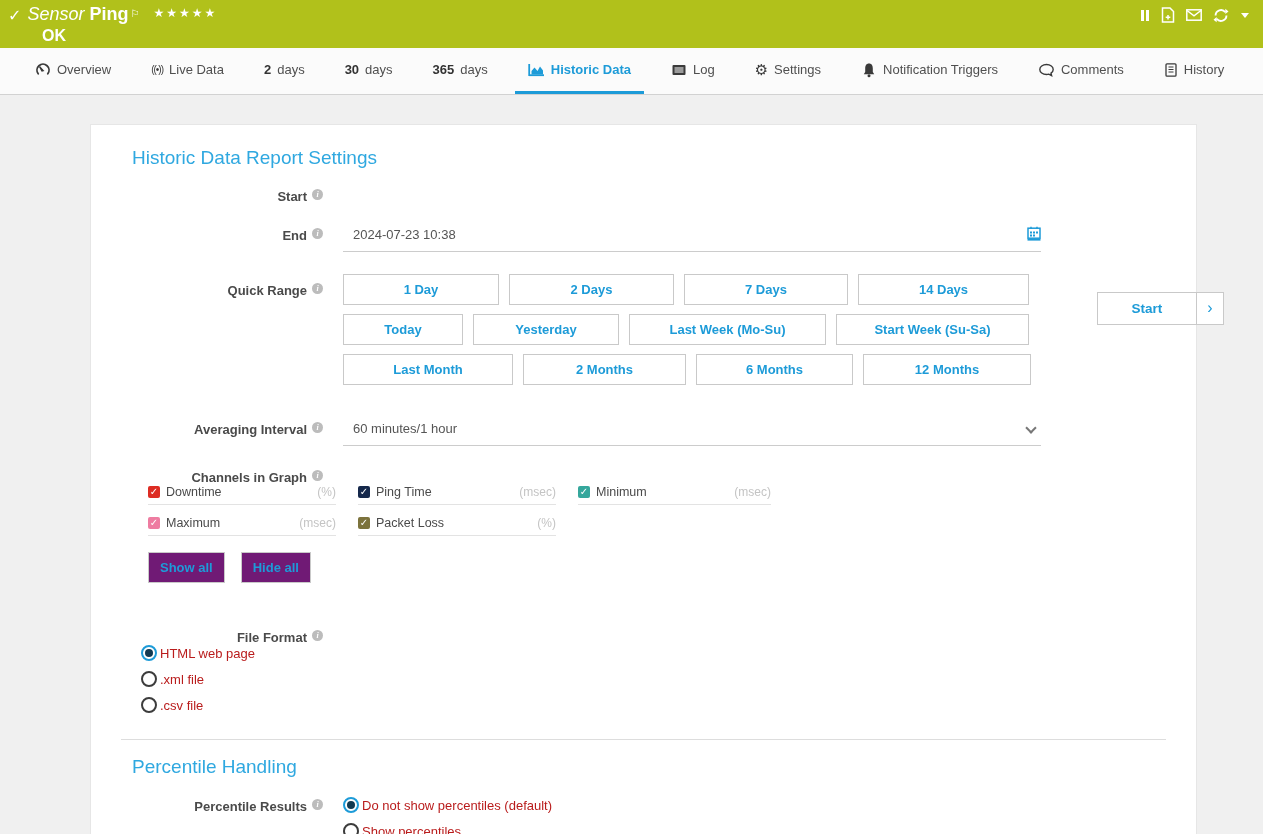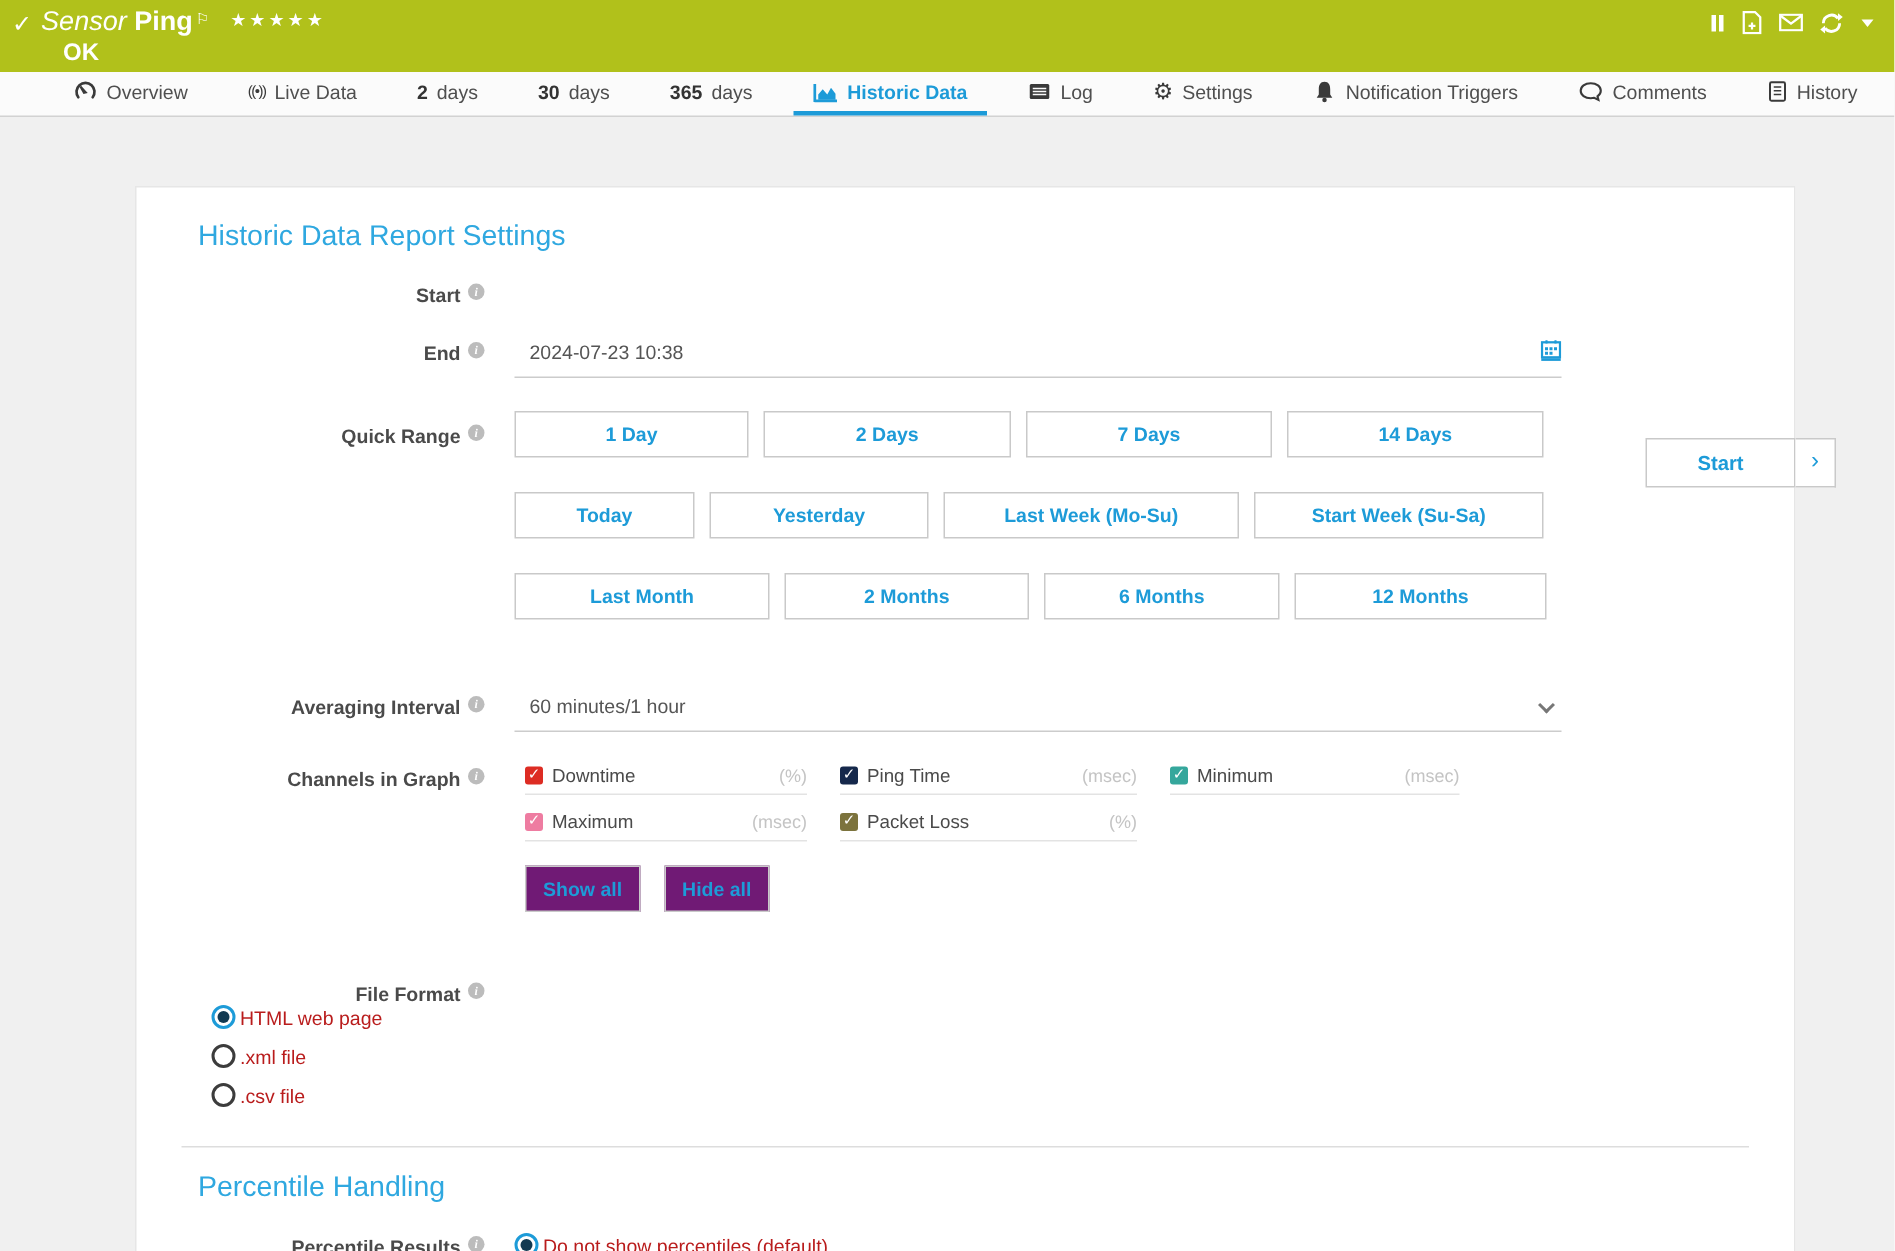--- a/index.html
+++ b/index.html
@@ -28,39 +28,39 @@
   .hdr-title .prefix{font-style:italic;font-weight:normal;}
   .hdr-title .name{font-weight:bold;margin-left:5px;}
   .hdr-flag{font-size:10px;vertical-align:top;margin-left:2px;}
   .hdr-stars{font-size:12px;letter-spacing:2px;margin:3px 0 0 14px;}
   .hdr-status{position:absolute;left:42px;top:27px;font-size:16px;font-weight:bold;}
   .hdr-actions{position:absolute;right:14px;top:7px;display:flex;align-items:center;gap:11px;}
   .hdr-actions .act{display:flex;align-items:center;cursor:pointer;}
   .pause-icon span{display:inline-block;width:3px;height:11px;background:#fff;margin:0 1px;}
   .caret-down{width:0;height:0;border-left:4px solid transparent;border-right:4px solid transparent;border-top:5px solid #fff;margin-left:1px;}
   
-  .tabbar{height:30px;background:#fbfbfb;border-bottom:1px solid #d2d2d2;display:flex;align-items:stretch;padding-left:36px;}
+  .tabbar{height:47px;background:#fbfbfb;border-bottom:1px solid #d2d2d2;display:flex;align-items:stretch;padding-left:22px;}
   .tab{display:flex;align-items:center;gap:6px;padding:0 13px;margin-right:14px;color:var(--tab-text);font-size:13px;border-bottom:3px solid transparent;cursor:pointer;white-space:nowrap;}
   .tab .num{font-weight:bold;color:#333;}
   .tab.active{color:var(--accent);font-weight:bold;border-bottom-color:var(--accent);}
   .tab .txt-icon{font-size:10px;letter-spacing:-1px;color:#3a3a3a;}
   
   .card{position:absolute;left:90px;top:124px;width:1107px;height:720px;background:#fff;border:1px solid #e6e6e6;padding:0 30px;}
   .section-title{color:var(--heading);font-size:19px;font-weight:normal;margin:22px 0 0 11px;}
   .form-area{margin-top:18px;}
   .form-row{display:flex;align-items:flex-start;margin-bottom:22px;}
   .label-cell{width:202px;display:flex;justify-content:flex-end;align-items:flex-start;gap:5px;text-align:right;font-weight:bold;color:#4a4a4a;font-size:13px;padding-top:2px;line-height:15px;}
   .info{flex:none;width:11px;height:11px;border-radius:50%;background:#bcbcbc;color:#fff;font-size:8px;line-height:11px;text-align:center;font-style:italic;font-family:"Liberation Serif",serif;cursor:pointer;}
   .control-cell{margin-left:20px;width:698px;}
   .underline-field{position:relative;border-bottom:1px solid var(--line);padding:1px 26px 9px 10px;color:#555;font-size:13px;cursor:text;}
   .cal-btn{position:absolute;right:0;top:0;cursor:pointer;}
   .select-field{position:relative;border-bottom:1px solid var(--line);padding:1px 26px 9px 10px;color:#555;font-size:13px;cursor:pointer;}
   .chev-down{position:absolute;right:6px;top:4px;width:8px;height:8px;border-right:2px solid #777;border-bottom:2px solid #777;transform:rotate(45deg);}
   
-  .qr-row{display:flex;gap:10px;margin-bottom:23px;}
+  .qr-row{display:flex;gap:10px;margin-bottom:9px;}
   .qr-btn{height:31px;border:1px solid #c9c9c9;background:#fff;color:var(--accent);font-weight:bold;font-size:13px;font-family:inherit;cursor:pointer;}
   .qr-row.r1 .qr-btn:nth-of-type(1){width:156px}.qr-row.r1 .qr-btn:nth-of-type(2){width:165px}.qr-row.r1 .qr-btn:nth-of-type(3){width:164px}.qr-row.r1 .qr-btn:nth-of-type(4){width:171px}
   .qr-row.r2 .qr-btn:nth-of-type(1){width:120px}.qr-row.r2 .qr-btn:nth-of-type(2){width:146px}.qr-row.r2 .qr-btn:nth-of-type(3){width:197px}.qr-row.r2 .qr-btn:nth-of-type(4){width:193px}
   .qr-row.r3 .qr-btn:nth-of-type(1){width:170px}.qr-row.r3 .qr-btn:nth-of-type(2){width:163px}.qr-row.r3 .qr-btn:nth-of-type(3){width:157px}.qr-row.r3 .qr-btn:nth-of-type(4){width:168px}
   
   .channels{display:grid;grid-template-columns:188px 198px 193px;column-gap:22px;row-gap:11px;margin-left:7px;}
   .channel{display:flex;align-items:center;border-bottom:1px solid #e3e3e3;padding-bottom:5px;cursor:pointer;}
   .checkbox{flex:none;width:12px;height:12px;border-radius:2px;margin-right:6px;}
   .checkbox .tick{display:none;color:#fff;font-size:10px;font-weight:bold;line-height:12px;text-align:center;}
   .checkbox.checked .tick{display:block;}
@@ -266,21 +266,21 @@
         <span class="info">i</span>
       </div>
       <div class="control-cell">
         <div class="select-field">
           <span>60 minutes/1 hour</span>
           <span class="chev-down"></span>
         </div>
       </div>
     </div>
 
-    <div class="form-row" style="margin-bottom:45px;">
+    <div class="form-row" style="margin-bottom:45px;flex-direction:column;">
       <div class="label-cell">
         <span>Channels in Graph</span>
         <span class="info">i</span>
       </div>
       <div class="control-cell">
         <div class="channels">
 
             <div class="channel">
               <span class="checkbox checked" style="background: rgb(221, 44, 35);">
                 <span class="tick">✓</span>

